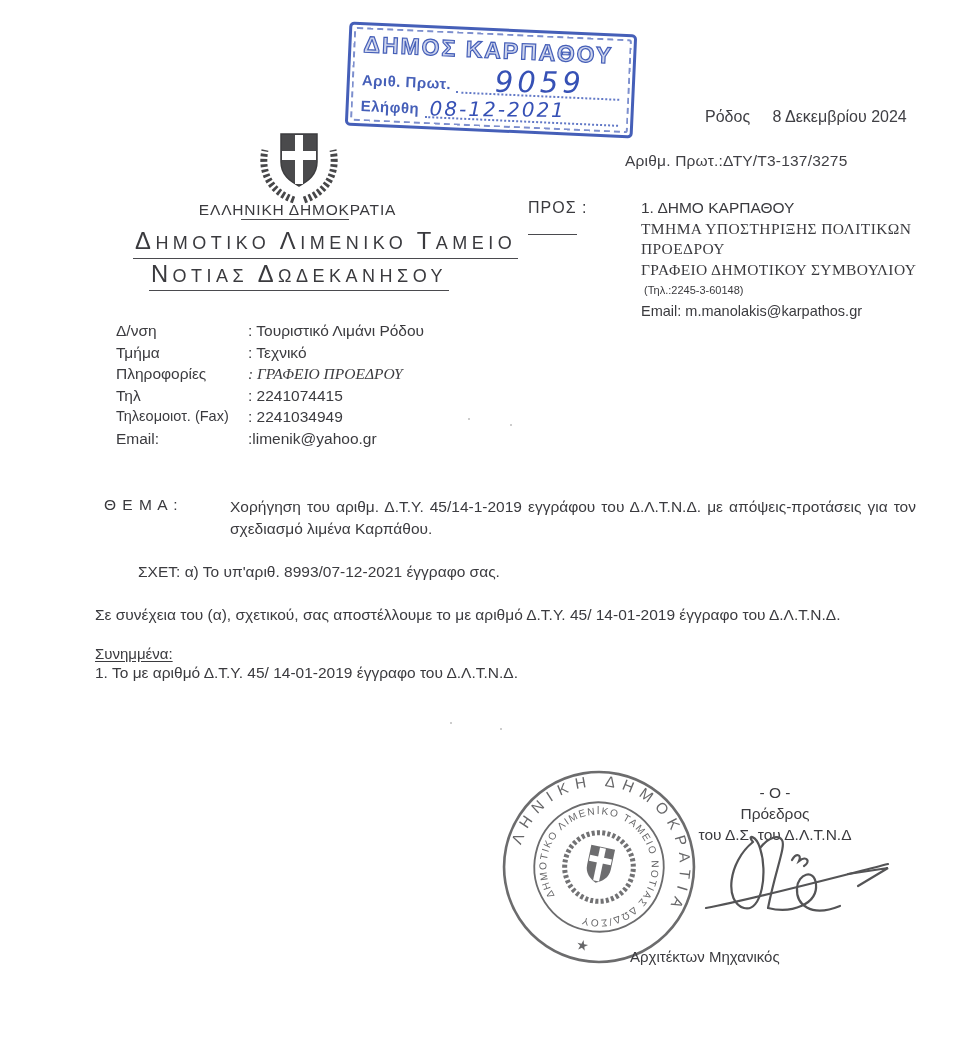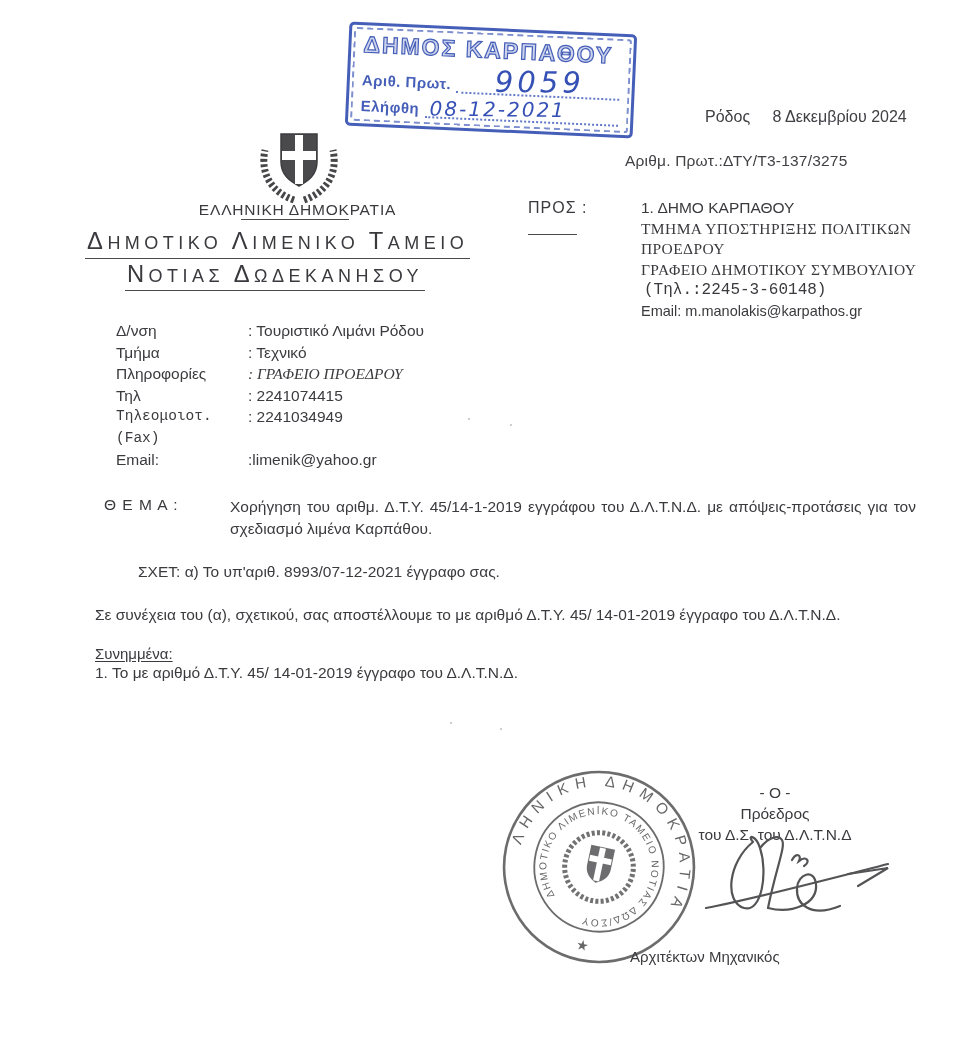--- a/index.html
+++ b/index.html
@@ -29,40 +29,40 @@
   .dateline .date{margin-left:18px;}
   .protocol-line{position:absolute;left:625px;top:152px;font-size:15.5px;color:#404045;letter-spacing:.2px;}
 
   
   .emblem{position:absolute;left:243px;top:126px;}
   .state-name{position:absolute;left:180px;top:201px;width:235px;text-align:center;
         font-size:15.5px;letter-spacing:.8px;color:#3a3a3e;}
   .state-name::after{content:"";position:absolute;left:26%;bottom:-1px;width:46%;height:1.3px;background:#4a4a4e;}
   .org-title{position:absolute;left:85px;top:226px;width:380px;text-align:center;color:#3a3a3e;}
   .org-line{display:inline-block;border-bottom:1.6px solid #4a4a4e;padding:0 2px 2px 2px;
-        font-size:18px;letter-spacing:4.5px;white-space:nowrap;line-height:1.25;}
+        font-size:18px;letter-spacing:4.5px;white-space:nowrap;line-height:1.25;margin-left:48px;}
   .org-line .w{display:inline-block;}
   .org-line .w::first-letter{font-size:1.32em;}
 
   
   .pros-label{position:absolute;left:528px;top:199px;font-size:16px;color:#3a3a3e;letter-spacing:1px;}
   .pros-label .u{border-bottom:1.5px solid #4a4a4e;padding-bottom:18px;}
   .recipient{position:absolute;left:641px;top:198px;font-size:15.5px;line-height:20.5px;color:#3a3a3e;}
   .recipient .line:nth-child(2),
   .recipient .line:nth-child(3),
   .recipient .line:nth-child(4){font-family:"Liberation Serif",serif;letter-spacing:.4px;}
-  .recipient .line:nth-child(5){font-size:16px;padding-left:3px;font-family:Liberation Mono, monospace;}
+  .recipient .line:nth-child(5){font-size:11px;padding-left:3px;}
   .recipient .line:nth-child(6){font-size:14.5px;}
 
   
   .contact{position:absolute;left:116px;top:320px;font-size:15.5px;line-height:21.5px;color:#3b3b3f;}
   .contact .crow{display:flex;}
   .contact .clabel{width:132px;}
   .contact .crow:nth-child(3) .cvalue{font-style:italic;font-family:"Liberation Serif",serif;}
-  .contact .crow:nth-child(5) .clabel{font-size:14.5px;font-family:Liberation Mono, monospace;}
+  .contact .crow:nth-child(5) .clabel{font-size:14.5px;}
 
   
   .subject-label{position:absolute;left:104px;top:496px;font-size:15.5px;color:#3a3a3e;letter-spacing:1px;}
   .subject-text{position:absolute;left:230px;top:496px;width:686px;font-size:15.5px;line-height:22px;
         text-align:justify;color:#3b3b3f;}
   .ref-line{position:absolute;left:138px;top:563px;font-size:15.5px;color:#3b3b3f;}
   .body-line{position:absolute;left:95px;top:606px;width:870px;font-size:15.5px;color:#3b3b3f;}
   .attach-label{position:absolute;left:95px;top:645px;font-size:15px;color:#3b3b3f;
         text-decoration:underline;text-underline-offset:2px;}
   .attach-item{position:absolute;left:95px;top:664px;font-size:15.5px;color:#3b3b3f;}

